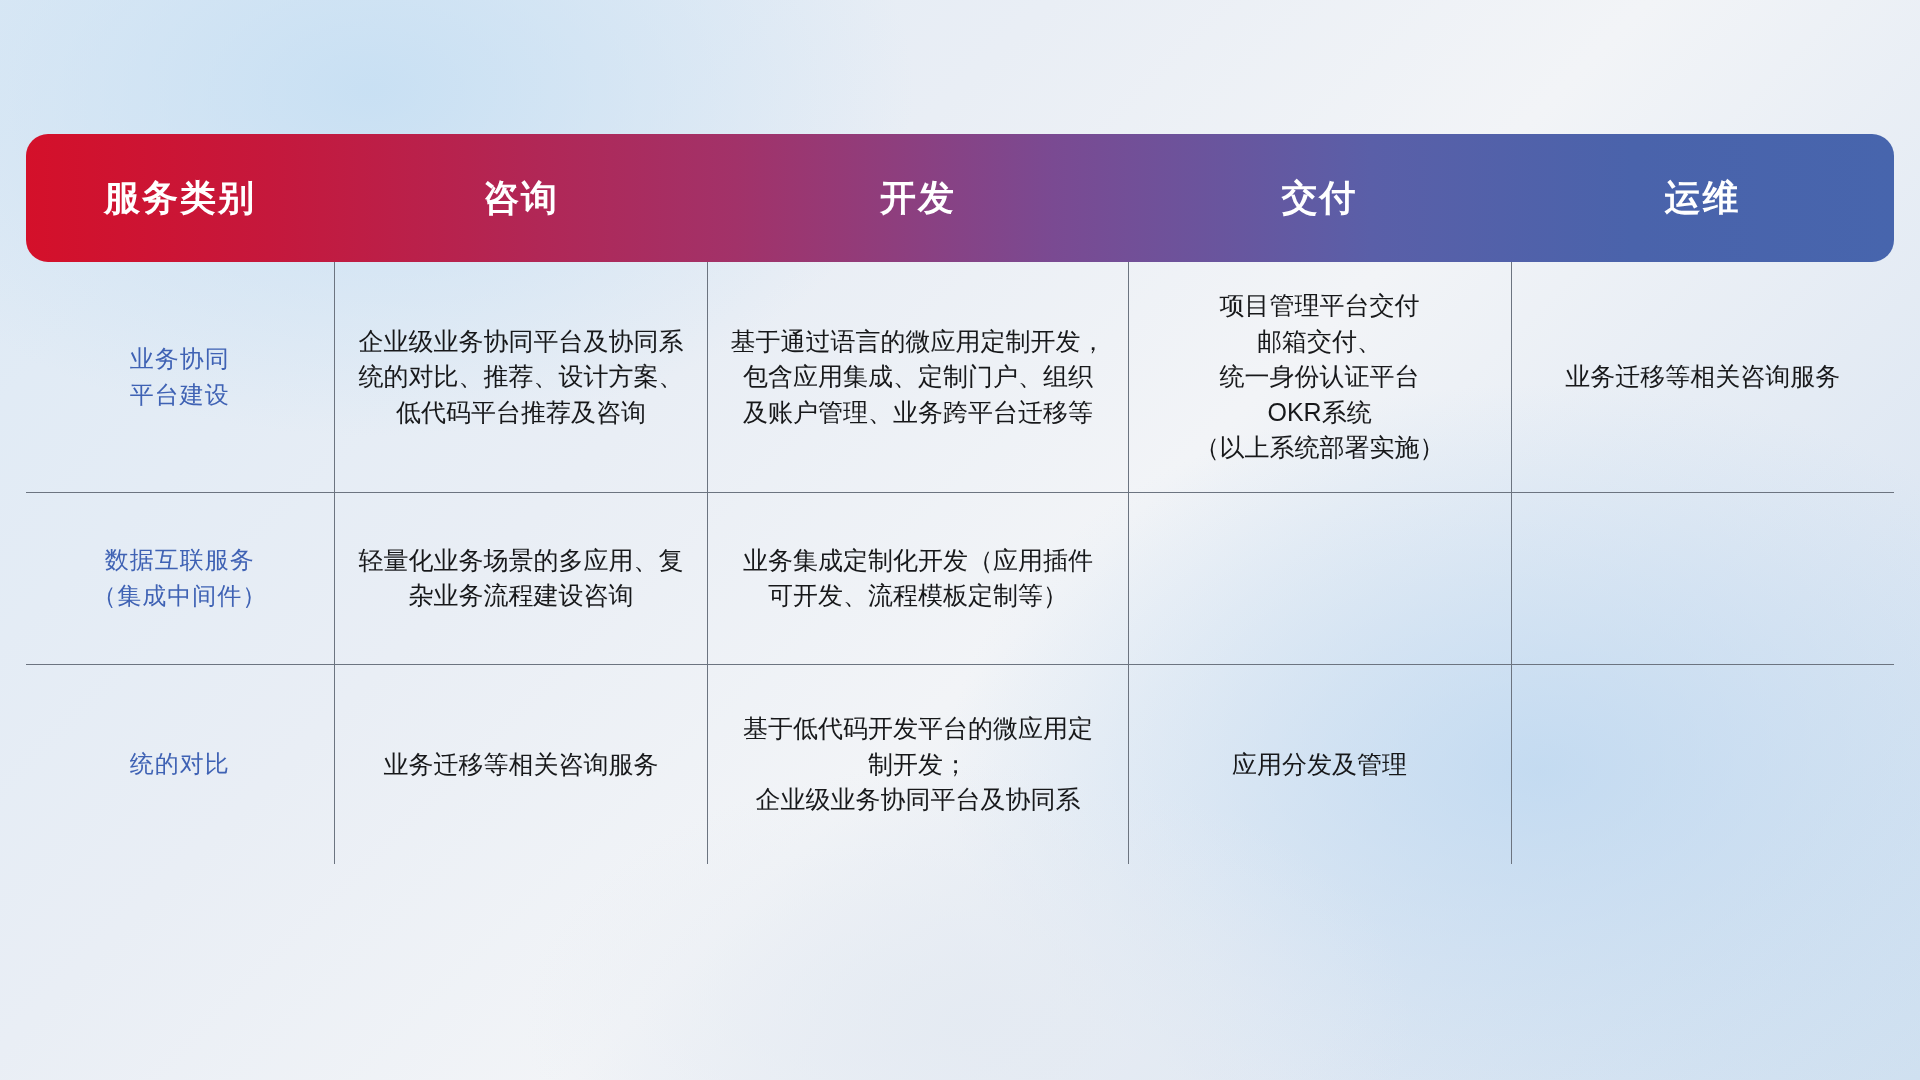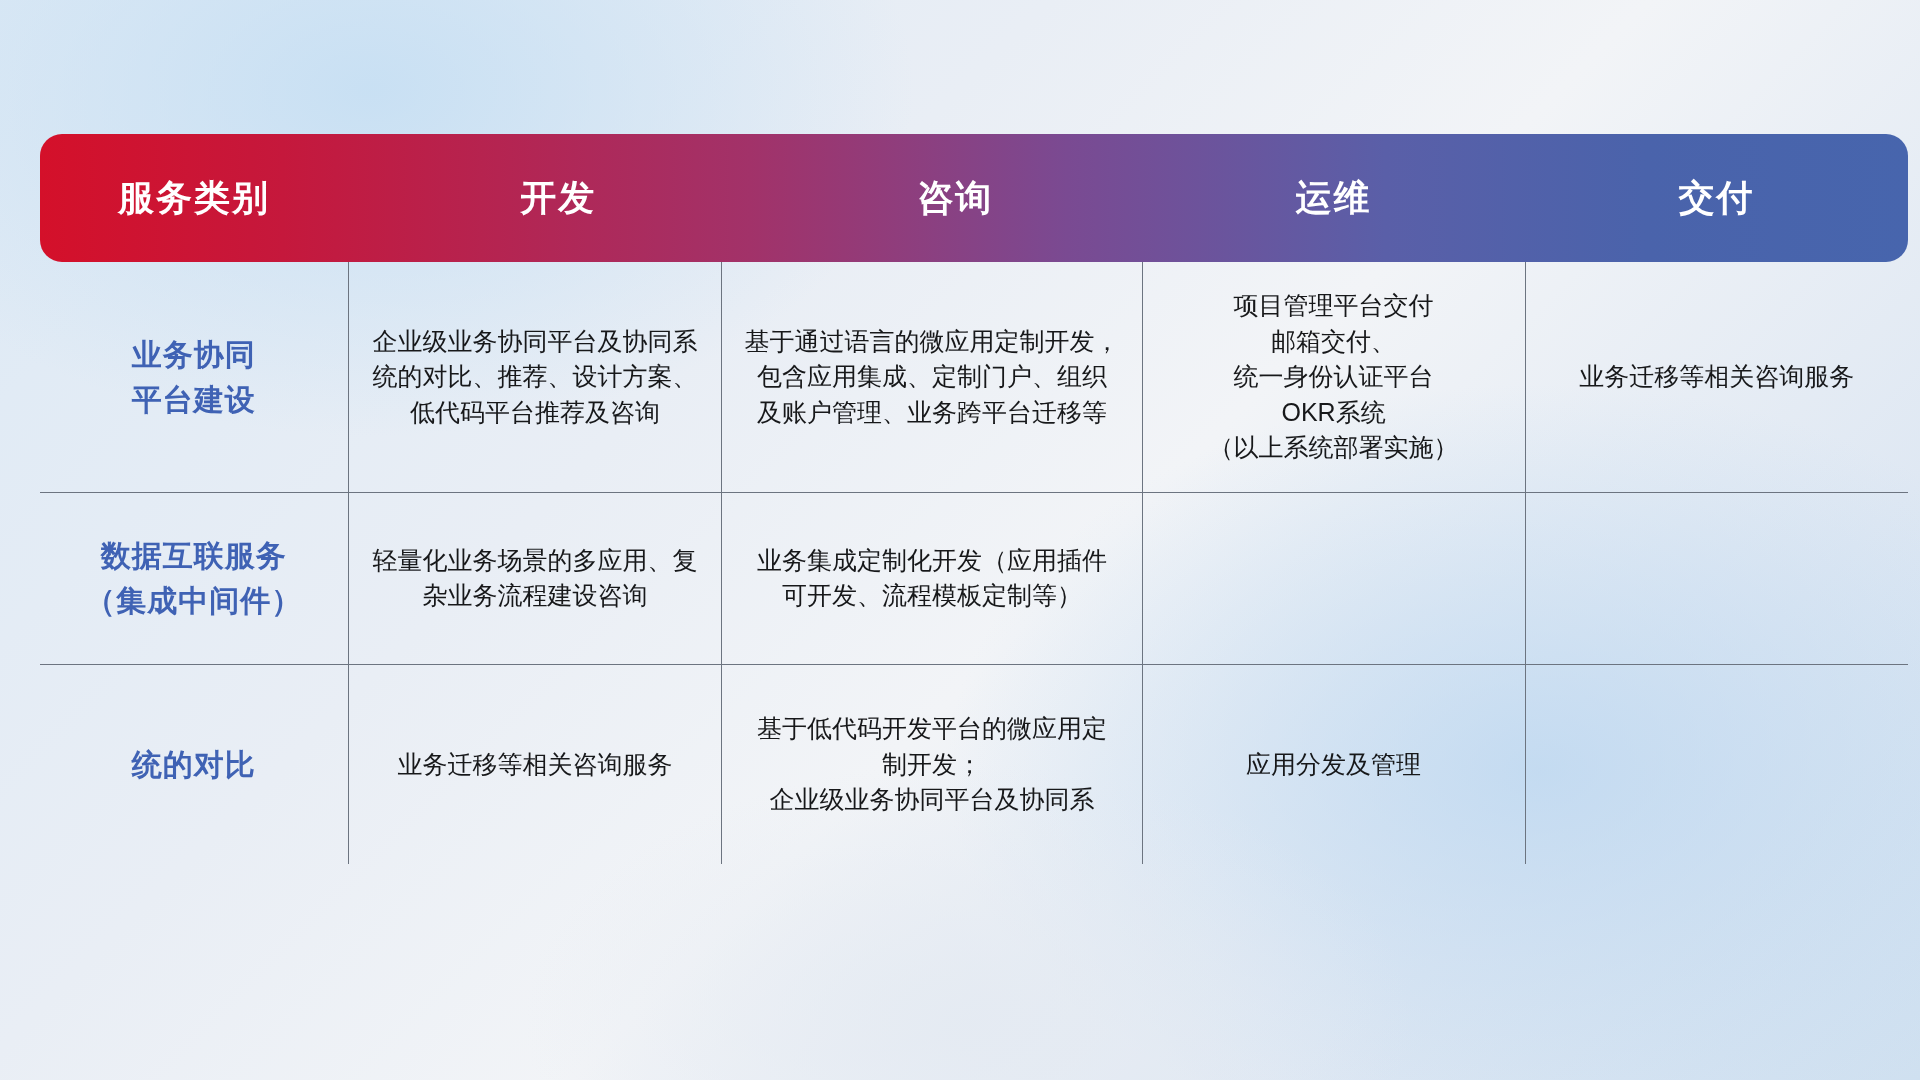--- a/index.html
+++ b/index.html
@@ -31,21 +31,21 @@
     background: radial-gradient(ellipse at center, rgba(186,214,240,0.75) 0%, rgba(186,214,240,0) 70%);
   }
   .bg-tint-c {
     width: 900px; height: 520px;
     left: 520px; bottom: -200px;
     background: radial-gradient(ellipse at center, rgba(228,234,242,0.9) 0%, rgba(228,234,242,0) 70%);
   }
 
   .table-wrap {
     position: absolute;
-    left: 40px;
+    left: 26px;
     top: 134px;
     width: 1868px;
   }
 
   table.service-table {
     width: 100%;
     border-collapse: collapse;
     table-layout: fixed;
   }
   .header-row-bar {
@@ -81,46 +81,46 @@
     border-right: none;
   }
   tbody tr:first-child td {
     border-top: none;
   }
   tbody tr:last-child td {
     border-bottom: none;
   }
   td.cat-cell {
     color: #3f62b4;
-    font-weight: bold;
-    font-size: 30px;
+    font-weight: normal;
+    font-size: 24px;
     line-height: 1.5;
     letter-spacing: 1px;
   }
   .cell-line { display: block; }
 
   .r1 { height: 230px; }
   .r2 { height: 172px; }
   .r3 { height: 200px; }
 </style>
 </head>
 <body>
 
 <div class="bg-tint-a"></div>
 <div class="bg-tint-b"></div>
 <div class="bg-tint-c"></div>
 
 <div class="table-wrap">
 
   <div class="header-row-bar">
     <div class="header-cell" style="width:16.5%">服务类别</div>
+    <div class="header-cell" style="width:20%">咨询</div>
     <div class="header-cell" style="width:22.5%">开发</div>
-    <div class="header-cell" style="width:20%">咨询</div>
+    <div class="header-cell" style="width:20.5%">交付</div>
     <div class="header-cell" style="width:20.5%">运维</div>
-    <div class="header-cell" style="width:20.5%">交付</div>
   </div>
 
   <table class="service-table">
     <colgroup>
       <col style="width:16.5%">
       <col style="width:20%">
       <col style="width:22.5%">
       <col style="width:20.5%">
       <col style="width:20.5%">
     </colgroup>

